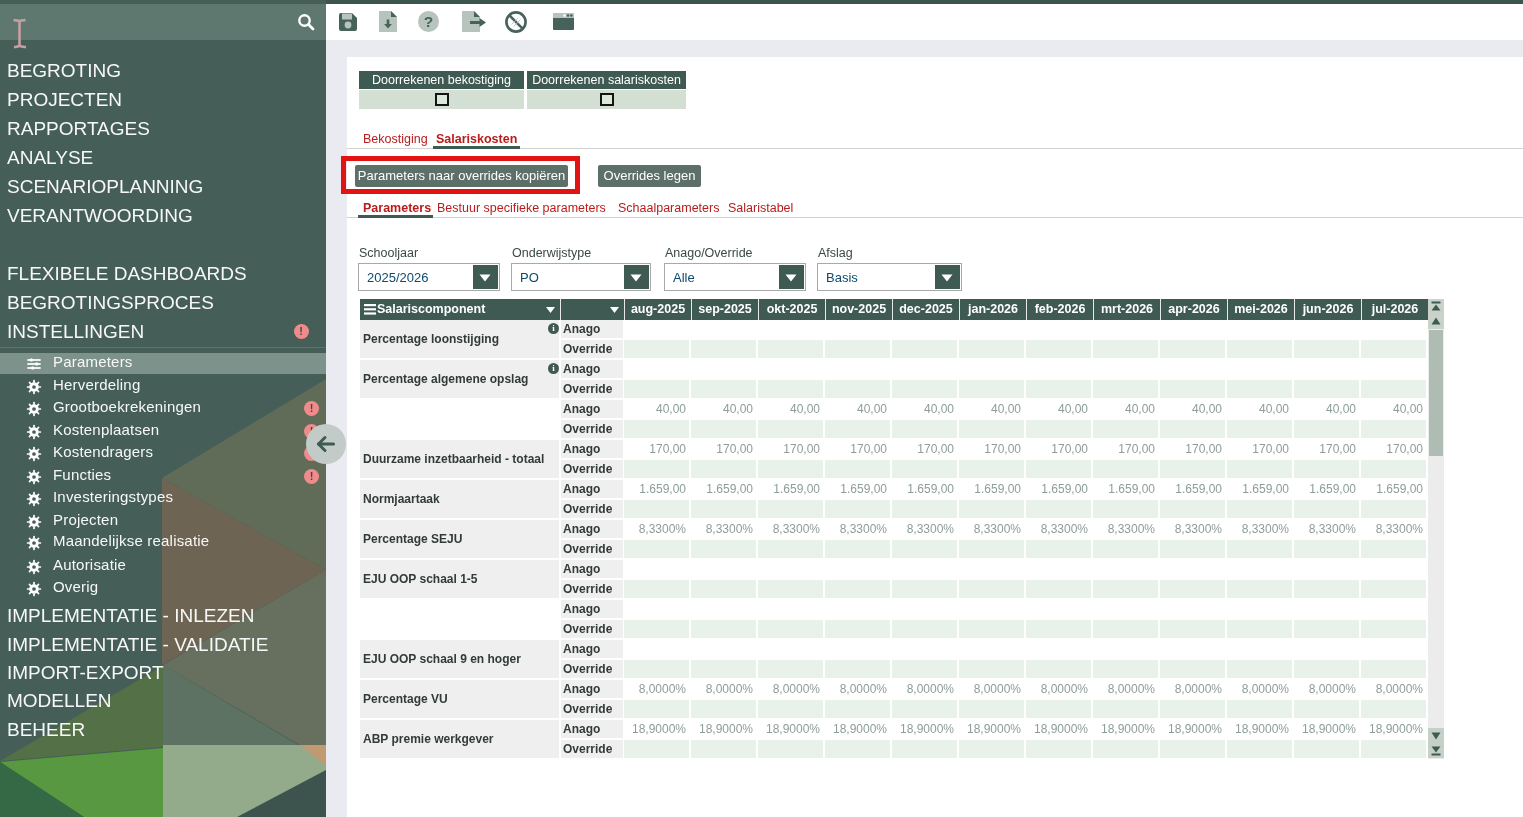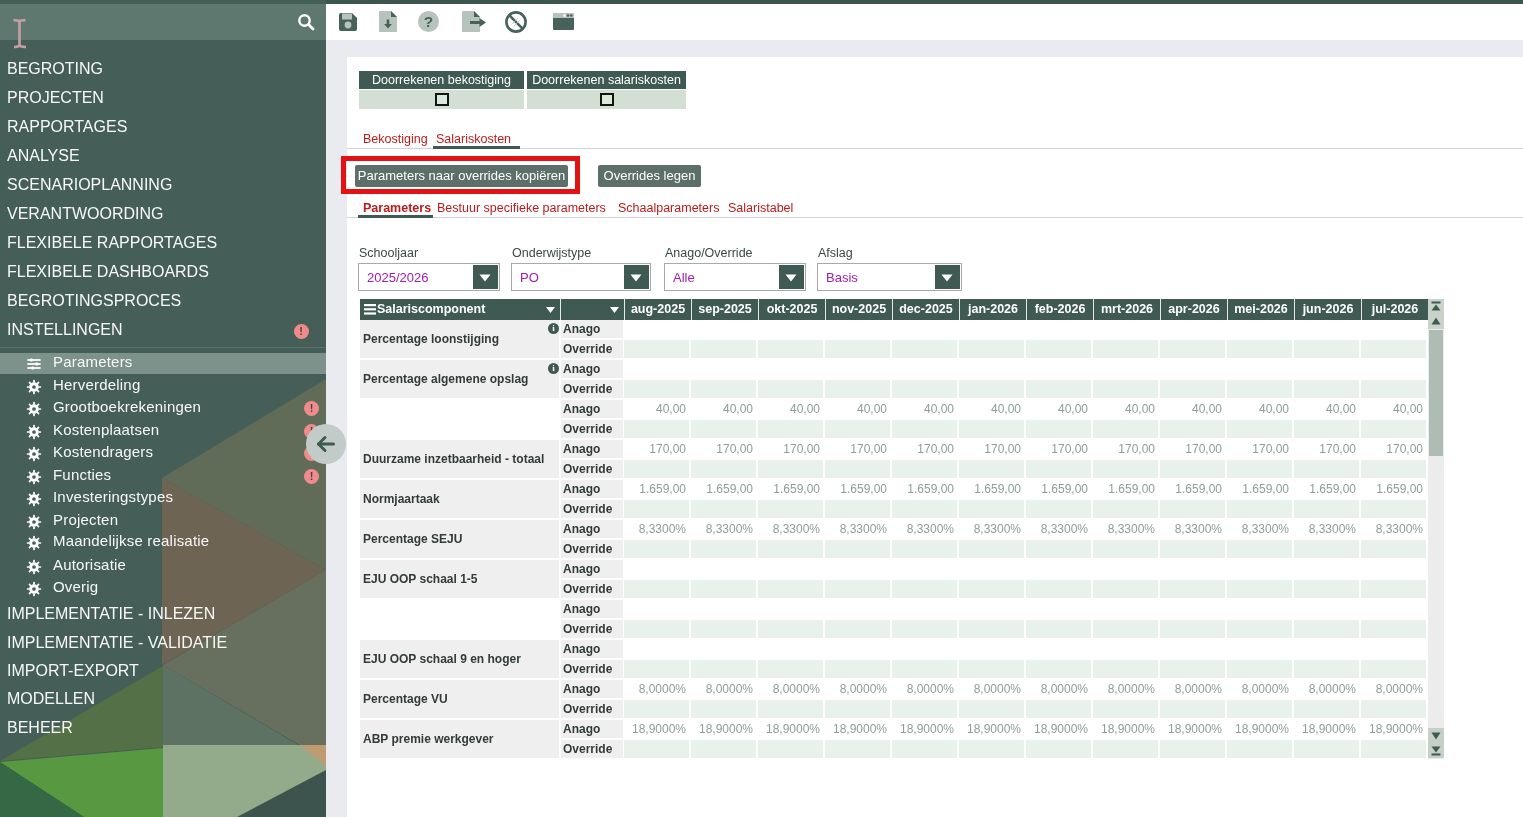--- a/index.html
+++ b/index.html
@@ -4,40 +4,40 @@
 *{margin:0;padding:0;box-sizing:border-box}
 body{width:1523px;height:817px;position:relative;overflow:hidden;
  font-family:"Liberation Sans",sans-serif;background:#fff}
 .abs{position:absolute}
 #topstrip{left:0;top:0;width:1523px;height:4px;background:#3c564f}
 #toolbar{left:326px;top:4px;width:1197px;height:36px;background:#fff}
 #greyband{left:326px;top:40px;width:1197px;height:777px;background:#e9ebf0}
 #card{left:347px;top:57px;width:1176px;height:760px;background:#fff}
 #sidebar{left:0;top:0;width:326px;height:817px;background:#455f58;overflow:hidden}
 #sbhead{left:0;top:4px;width:326px;height:36px;background:#5e786f}
-.mitem{left:7px;width:312px;color:#f7f8f7;font-size:16px;letter-spacing:0;white-space:nowrap}
+.mitem{left:7px;width:312px;color:#f7f8f7;font-size:19px;letter-spacing:0;white-space:nowrap}
 .sitem{left:53px;width:260px;color:#f7f8f7;font-size:15px;letter-spacing:.2px;white-space:nowrap}
 .mi{position:absolute;left:-27px;top:3px;width:16px;height:16px}
 #selrow{left:0;top:352.5px;width:326px;height:21.5px;background:#7d928a}
 #subsep{left:0;top:347px;width:326px;height:1px;background:#5c736c}
 .badge{width:15px;height:15px;border-radius:50%;background:#f08b8b;color:#4a4646;
  font-size:11px;font-weight:bold;text-align:center;line-height:15px}
 #collapse{left:306px;top:424px;width:40px;height:40px;border-radius:50%;background:#c2cbc8}
 .hdrcell{top:71px;height:18px;background:#3e5a52;color:#fff;font-size:12.5px;white-space:nowrap;
  text-align:center;line-height:18px}
 .chkcell{top:90px;height:19px;background:#d4dfd4}
 .chk{top:92.5px;width:14px;height:13.5px;border:2px solid #141414;background:#dde8dd}
 .tabtxt{font-size:12.5px;color:#b91c1c;white-space:nowrap}
 .greyline{height:1px;background:#d2d2d2}
 .btn{top:165px;height:22px;background:#5c6f68;color:#fff;font-size:13px;
  text-align:center;line-height:22px;border-radius:2px;white-space:nowrap}
 #redbox{left:341px;top:156px;width:239px;height:38px;border:5px solid #e31313}
 .flabel{top:246px;font-size:12.5px;color:#3a4a46}
 .dd{top:263px;height:28px;background:#fff;border:1px solid #a9a9a9}
-.ddtxt{font-size:13px;color:#a21caf;padding:6px 0 0 8px}
+.ddtxt{font-size:13px;color:#0c4a6e;padding:6px 0 0 8px}
 .ddbtn{position:absolute;right:1px;top:1px;bottom:1px;width:25px;background:#3e5a52}
 .ddbtn svg{position:absolute;left:6px;top:9px}
 #tbl{left:360px;top:299px;width:1069px}
 .trow{display:flex}
 .hc{height:21px;background:#3e5a52;color:#fff;font-size:12.5px;font-weight:600;line-height:21px;
  border-right:1px solid #e8e8e8;text-align:center;flex:none}
 .block{position:relative;height:40px;border-bottom:2px solid #fff;background:#fff}
 .lab{position:absolute;left:0;top:0;width:200px;height:38px;background:#efefef;
  border-right:1px solid #fff;font-size:12px;font-weight:bold;color:#313b38;
  line-height:38px;padding-left:3px;white-space:nowrap}
@@ -121,21 +121,20 @@
       </g>
     </svg>
 <div class="abs" id="subsep"></div>
 <div class="abs" id="selrow"></div>
 <div class="abs mitem" style="top:59.5px">BEGROTING</div>
 <div class="abs mitem" style="top:88.5px">PROJECTEN</div>
 <div class="abs mitem" style="top:117.5px">RAPPORTAGES</div>
 <div class="abs mitem" style="top:146.5px">ANALYSE</div>
 <div class="abs mitem" style="top:175.5px">SCENARIOPLANNING</div>
 <div class="abs mitem" style="top:204.5px">VERANTWOORDING</div>
-<div class="abs mitem" style="top:233.5px">FLEXIBELE RAPPORTAGES</div>
 <div class="abs mitem" style="top:262.5px">FLEXIBELE DASHBOARDS</div>
 <div class="abs mitem" style="top:291.5px">BEGROTINGSPROCES</div>
 <div class="abs mitem" style="top:320.5px">INSTELLINGEN</div>
 <div class="abs sitem" style="top:352.5px"><svg class="mi" viewBox="0 0 24 24">
         <g stroke="#fff" stroke-width="2.6" fill="#fff">
           <line x1="2" y1="6" x2="22" y2="6"></line>
           <line x1="2" y1="12" x2="22" y2="12"></line>
           <line x1="2" y1="18" x2="22" y2="18"></line>
           <rect x="6" y="3.8" width="4" height="4.4" rx="1" stroke="none"></rect>
           <rect x="14" y="9.8" width="4" height="4.4" rx="1" stroke="none"></rect>
@@ -291,21 +290,21 @@
     </g>
   </svg>
 <div class="abs hdrcell" style="left:359px;width:165px">Doorrekenen bekostiging</div>
 <div class="abs hdrcell" style="left:527px;width:159px">Doorrekenen salariskosten</div>
 <div class="abs chkcell" style="left:359px;width:165px"></div>
 <div class="abs chkcell" style="left:527px;width:159px"></div>
 <div class="abs chk" style="left:435px"></div>
 <div class="abs chk" style="left:600px"></div>
 <div class="abs greyline" style="left:347px;top:148px;width:1176px"></div>
 <div class="abs tabtxt" style="left:363px;top:132px">Bekostiging</div>
-<div class="abs tabtxt" style="left:436px;top:132px;font-weight:normal">Salariskosten</div>
+<div class="abs tabtxt" style="left:436px;top:132px;font-weight:bold">Salariskosten</div>
 <div class="abs" style="left:433px;top:146px;width:87px;height:3px;background:#3e5a52"></div>
 <div class="abs" id="redbox"></div>
 <div class="abs btn" style="left:355px;width:213px">Parameters naar overrides kopiëren</div>
 <div class="abs btn" style="left:598px;width:103px">Overrides legen</div>
 <div class="abs greyline" style="left:347px;top:217px;width:1176px"></div>
 <div class="abs tabtxt" style="left:363px;top:201px;font-weight:bold">Parameters</div>
 <div class="abs tabtxt" style="left:437px;top:201px">Bestuur specifieke parameters</div>
 <div class="abs tabtxt" style="left:618px;top:201px">Schaalparameters</div>
 <div class="abs tabtxt" style="left:728px;top:201px">Salaristabel</div>
 <div class="abs" style="left:358px;top:215px;width:75px;height:3px;background:#3e5a52"></div>

